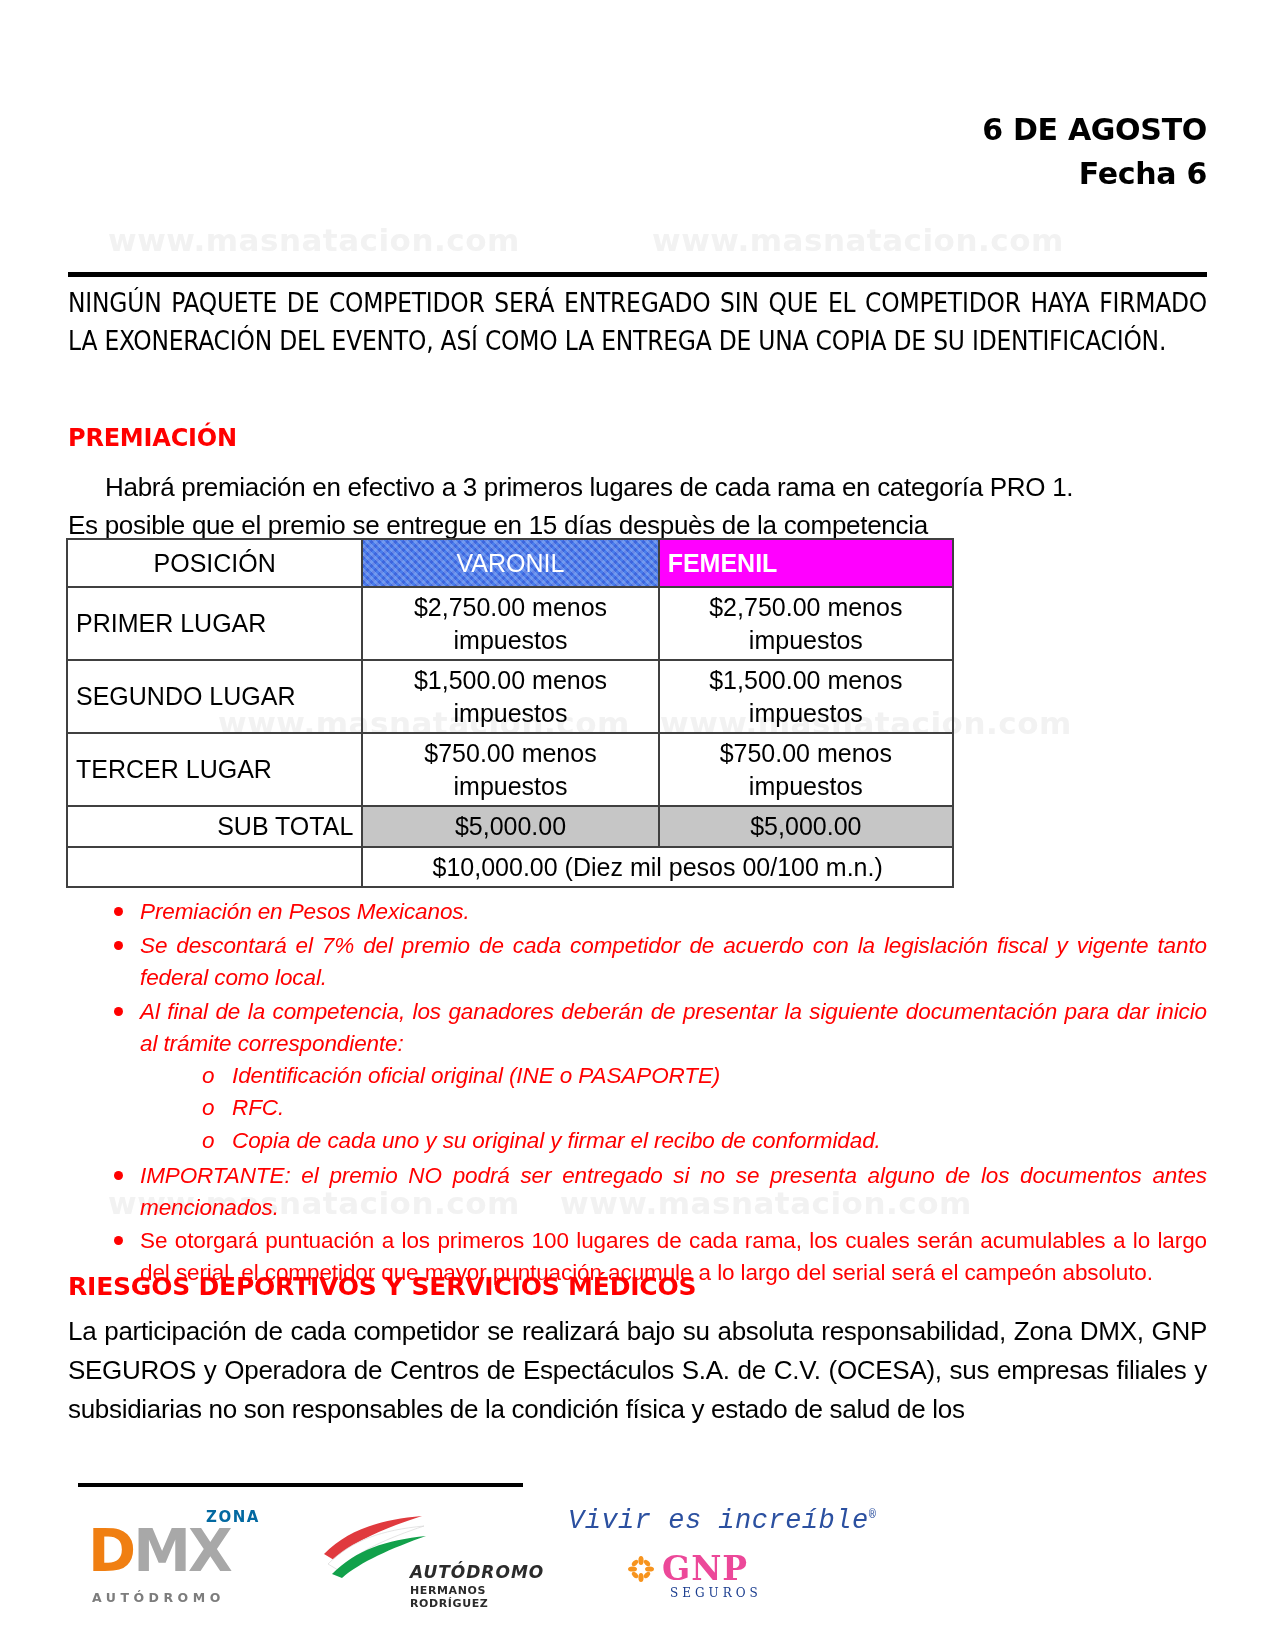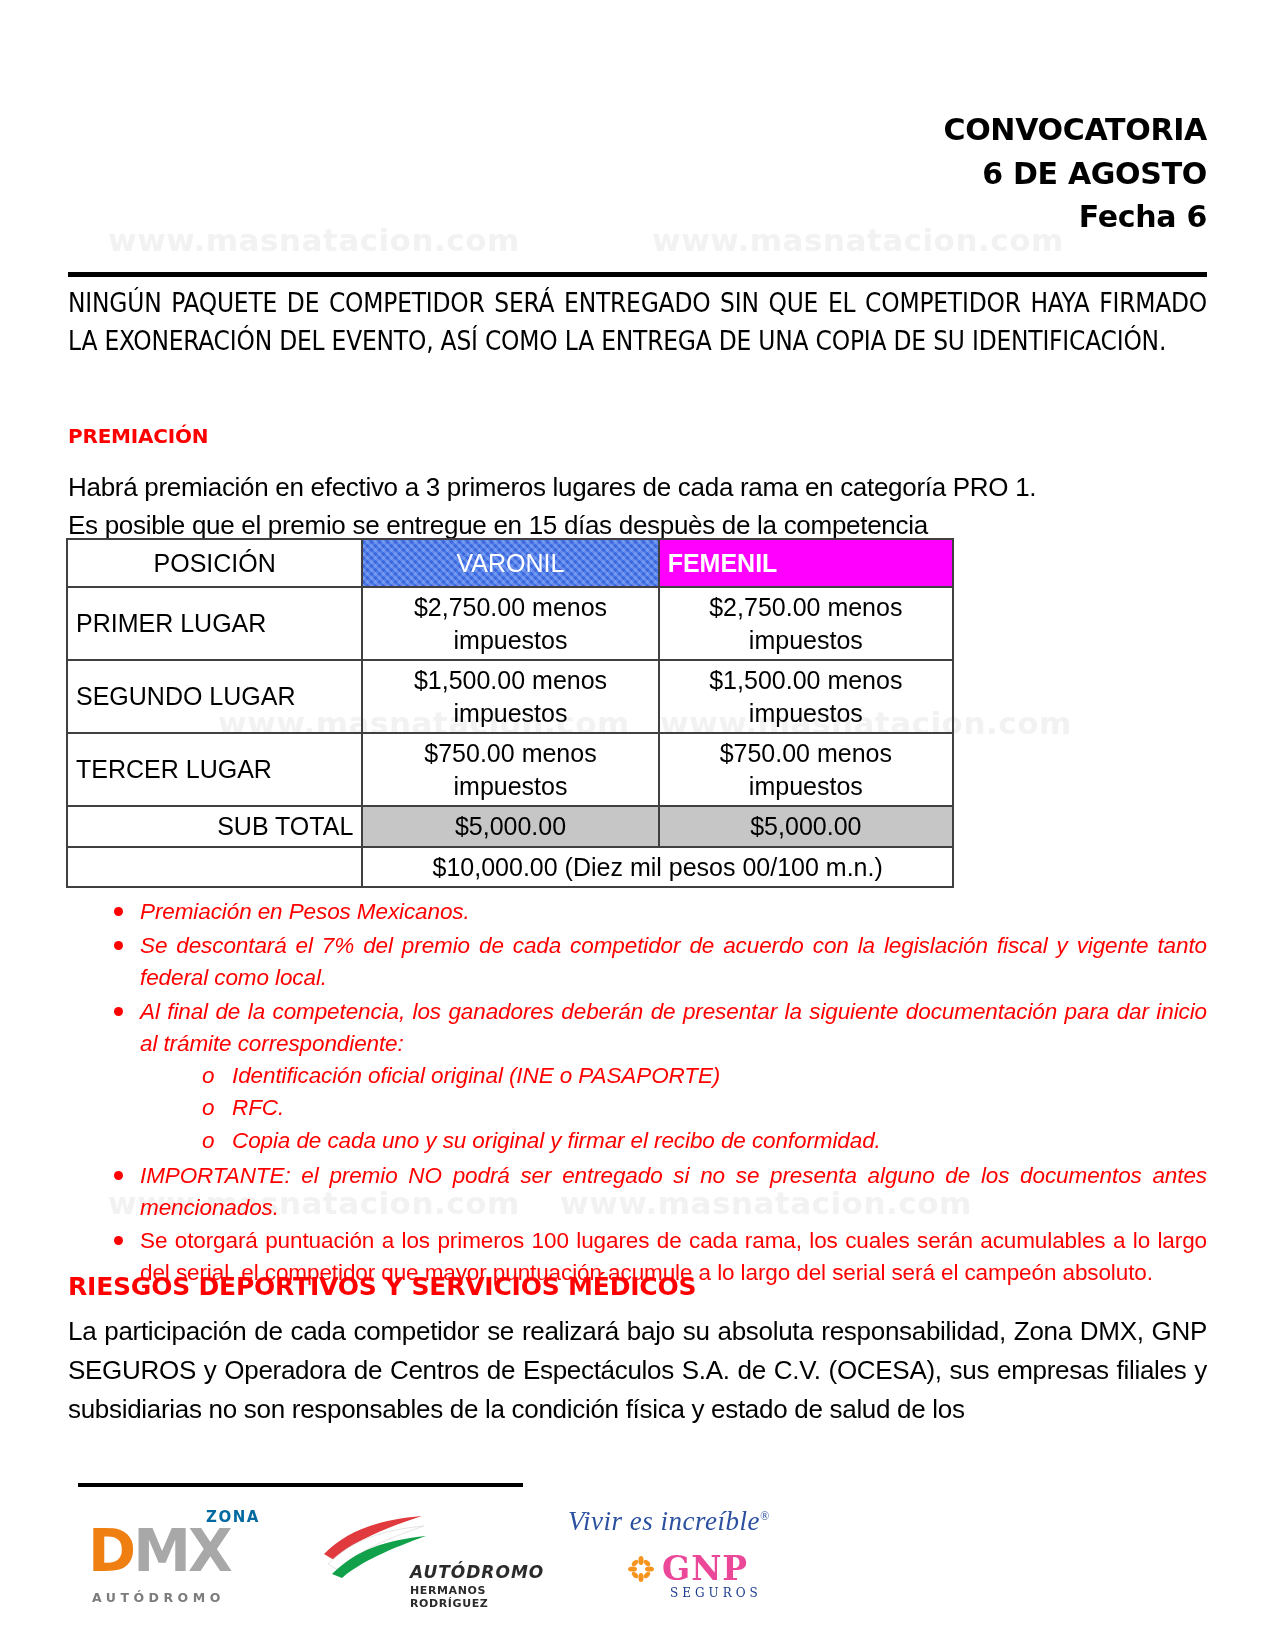--- a/index.html
+++ b/index.html
@@ -81,36 +81,36 @@
     letter-spacing: -0.2px;
   }
 
   
   .section-heading {
     position: absolute;
     left: 68px;
     color: #ff0000;
     font-family: "DejaVu Sans", sans-serif;
     font-weight: 700;
-    font-size: 20px;
+    font-size: 24px;
     letter-spacing: -0.2px;
   }
   .heading-premiacion { top: 424px; }
   .heading-riesgos { top: 1272px; font-size: 25px; }
 
   .para {
     position: absolute;
     left: 68px;
     right: 68px;
     font-family: "Liberation Sans", sans-serif;
     font-size: 26px;
     line-height: 1.35;
     letter-spacing: -0.3px;
   }
-  .para-1 { top: 470px; }
+  .para-1 { top: 470px; margin-left: 37px; }
   .para-2 { top: 508px; }
 
   .riesgos-body {
     position: absolute;
     left: 68px;
     right: 68px;
     top: 1312px;
     font-family: "Liberation Sans", sans-serif;
     font-size: 26px;
     line-height: 1.5;
@@ -320,21 +320,21 @@
     position: absolute;
     left: 500px;
     top: 8px;
     width: 280px;
     height: 110px;
   }
   .gnp-slogan {
     position: absolute;
     left: 0px;
     top: 0px;
-    font-family: Liberation Serif, serif;
+    font-family: Liberation Mono, monospace;
     font-style: italic;
     font-size: 27px;
     color: #2b50a0;
     letter-spacing: 0.5px;
     white-space: nowrap;
   }
   .gnp-slogan sup { font-size: 12px; }
   .gnp-mark {
     position: absolute;
     left: 60px;
@@ -369,21 +369,20 @@
   <div class="wm wm-a">www.masnatacion.com</div>
   <div class="wm wm-b">www.masnatacion.com</div>
   <div class="wm wm-c">www.masnatacion.com</div>
   <div class="wm wm-d">www.masnatacion.com</div>
   <div class="wm wm-e">www.masnatacion.com</div>
   <div class="wm wm-f">www.masnatacion.com</div>
 
   <div class="content">
 
     <div class="doc-header">
-      <div>CONVOCATORIA</div>
       <div>6 DE AGOSTO</div>
       <div>Fecha 6</div>
     </div>
     <div class="header-rule"></div>
 
     <div class="intro">NINGÚN PAQUETE DE COMPETIDOR SERÁ ENTREGADO SIN QUE EL COMPETIDOR HAYA FIRMADO LA EXONERACIÓN DEL EVENTO, ASÍ COMO LA ENTREGA DE UNA COPIA DE SU IDENTIFICACIÓN.</div>
 
     <div class="section-heading heading-premiacion">PREMIACIÓN</div>
     <div class="para para-1">Habrá premiación en efectivo a 3 primeros lugares de cada rama en categoría PRO 1.</div>
     <div class="para para-2">Es posible que el premio se entregue en 15 días despuès de la competencia</div>

